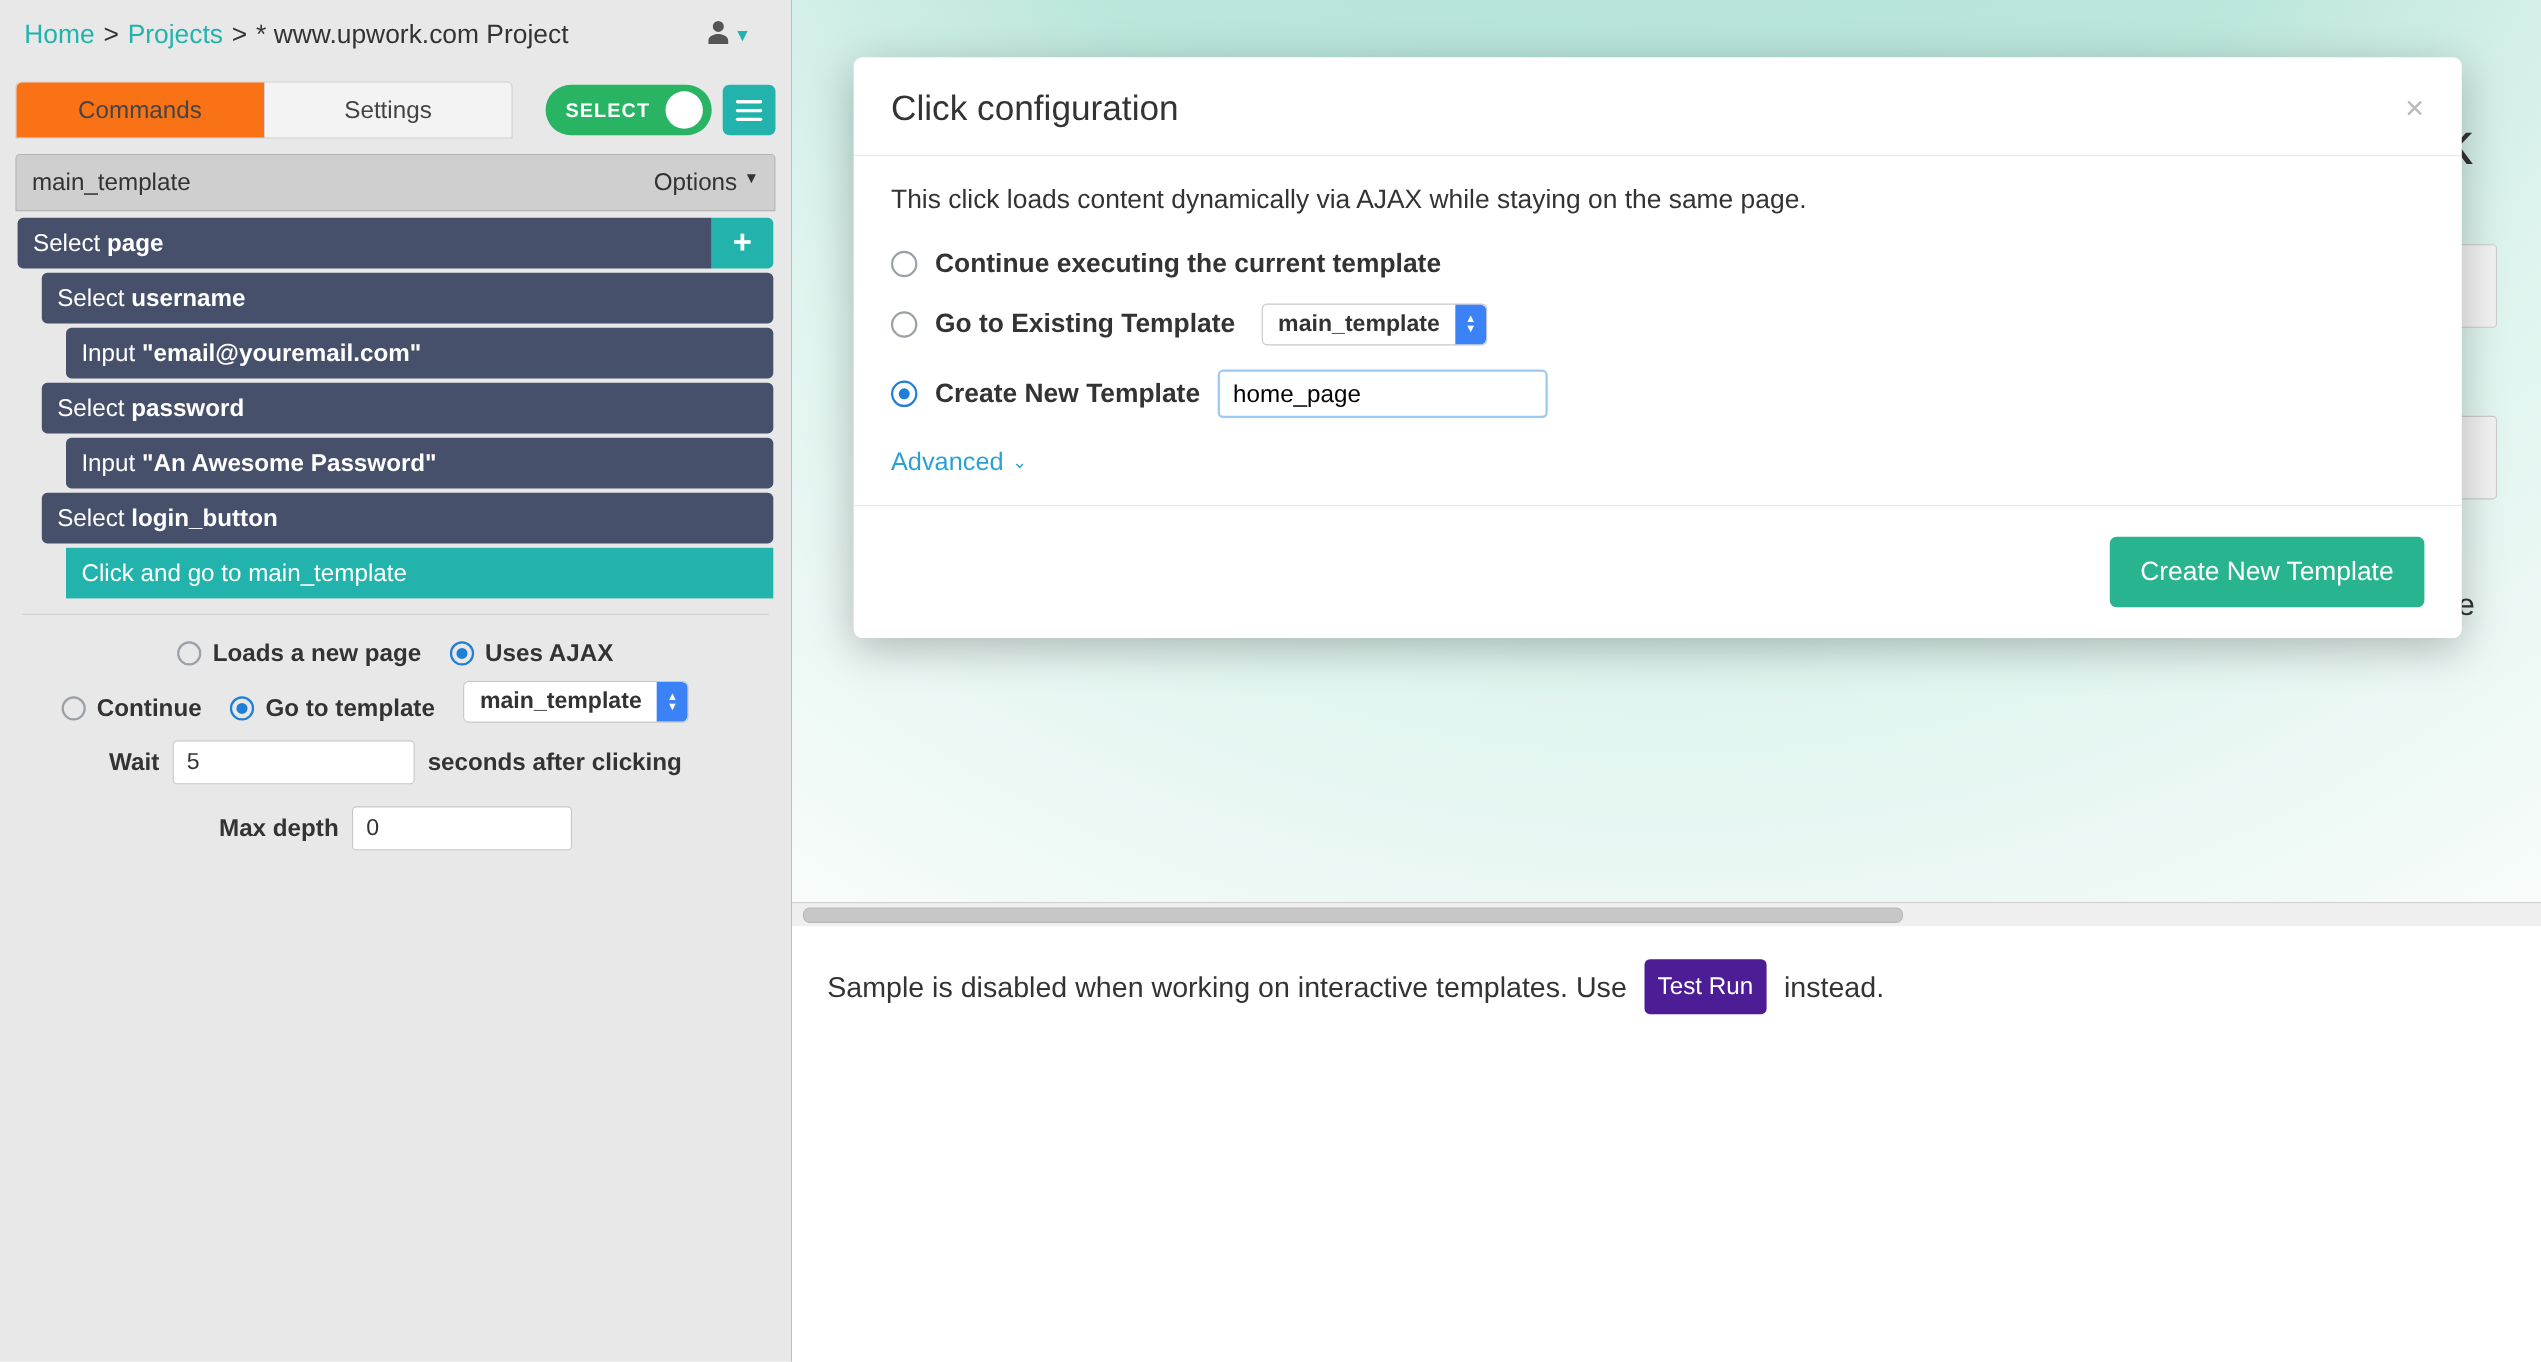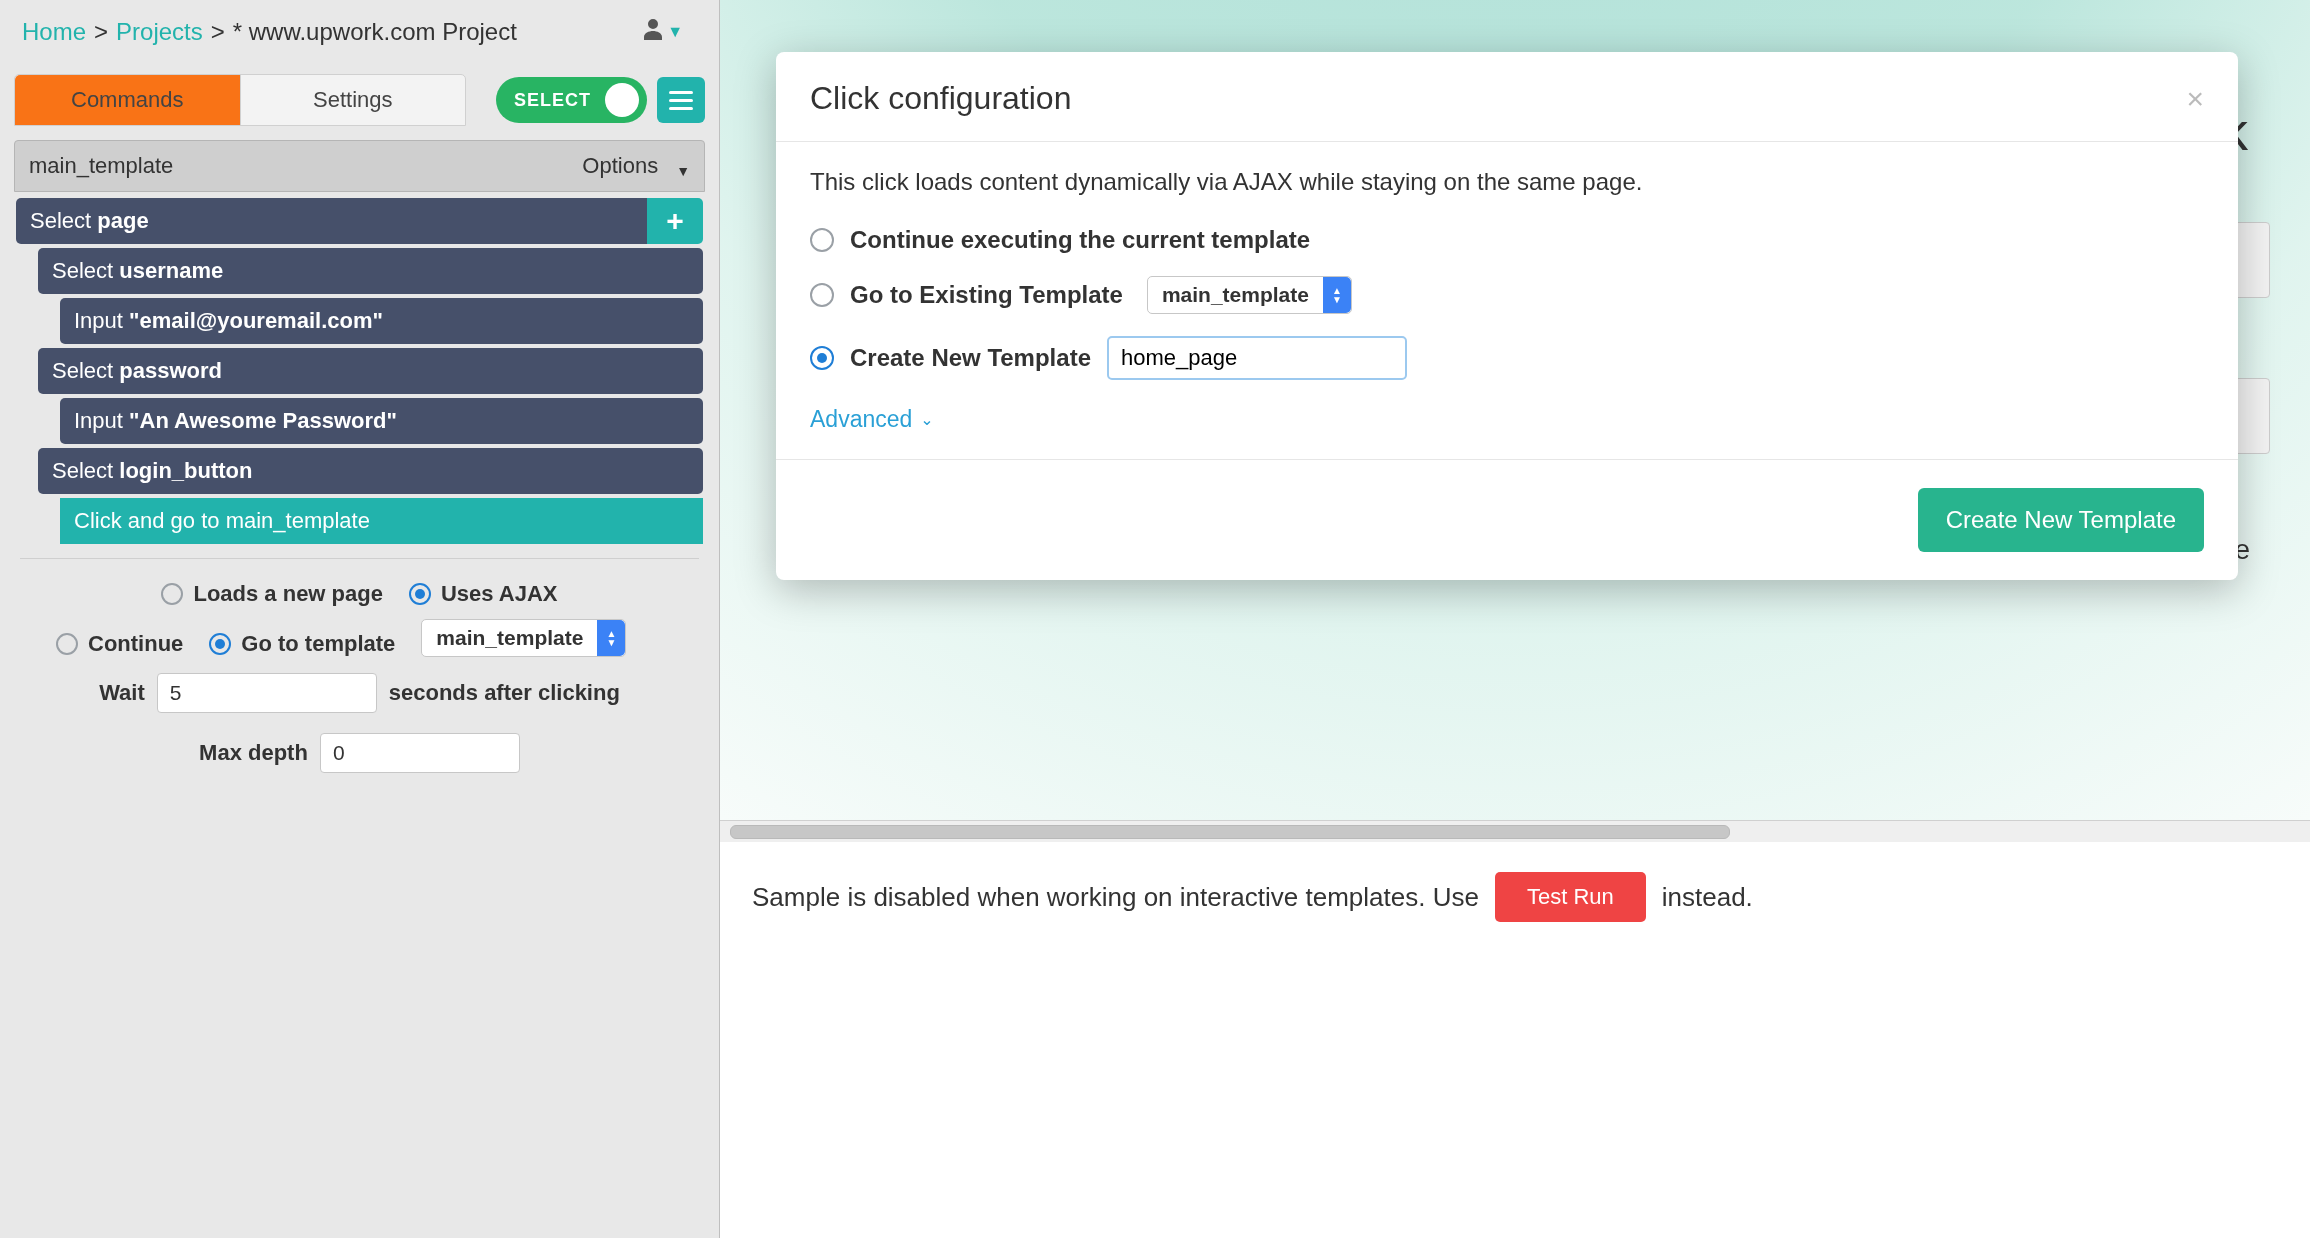--- a/index.html
+++ b/index.html
@@ -65,21 +65,21 @@
     margin-left:10px;width:48px;height:46px;background:#22b3ac;border-radius:6px;
     display:flex;flex-direction:column;justify-content:center;align-items:center;gap:5px;
   }
   .hamburger span {display:block;width:24px;height:3px;background:#fff;border-radius:2px;}
 
   .tpl-header {
     display:flex;align-items:center;justify-content:space-between;
     background:#cfcfcf;border:1px solid #b5b5b5;border-radius:4px 4px 0 0;
     padding:12px 14px;font-size:22px;color:#333;margin:0 4px;
   }
-  .tpl-header .opt {display:flex;align-items:flex-end;gap:18px;}
+  .tpl-header .opt {display:flex;align-items:flex-start;gap:6px;}
   .tpl-header .caret-d{font-size:14px;}
 
   .cmd-list { padding: 6px 6px 18px 6px; }
   .row {
     display:flex;align-items:stretch;border-radius:5px;margin-bottom:4px;
   }
   .row .lbl {
     flex:1;padding:10px 14px;color:#fff;font-size:22px;white-space:nowrap;overflow:hidden;
   }
   .row.dark .lbl { background:#46506a; border-radius:5px; }
@@ -169,21 +169,21 @@
   }
   .scrollbar{
     height:22px;background:#efefef;border-top:1px solid #d0d0d0;position:relative;
   }
   .scrollbar::after{content:"";position:absolute;left:10px;right:580px;top:4px;height:12px;background:#c7c7c7;border-radius:6px;border:1px solid #b9b9b9;}
 
   .sample-row{
     display:flex;align-items:center;gap:16px;padding:30px 32px;font-size:26px;color:#333;
   }
   .btn-teal-sm{
-    background:#ef4444;color:#fff;border:none;border-radius:5px;padding:12px 32px;font-size:22px;cursor:pointer;
+    background:#4c1d95;color:#fff;border:none;border-radius:5px;padding:12px 12px;font-size:22px;cursor:pointer;
   }
 </style>
 </head>
 <body>
 
 <div class="app">
 
   <div class="sidebar">
     <div class="breadcrumb">
       <a href="#">Home</a>

